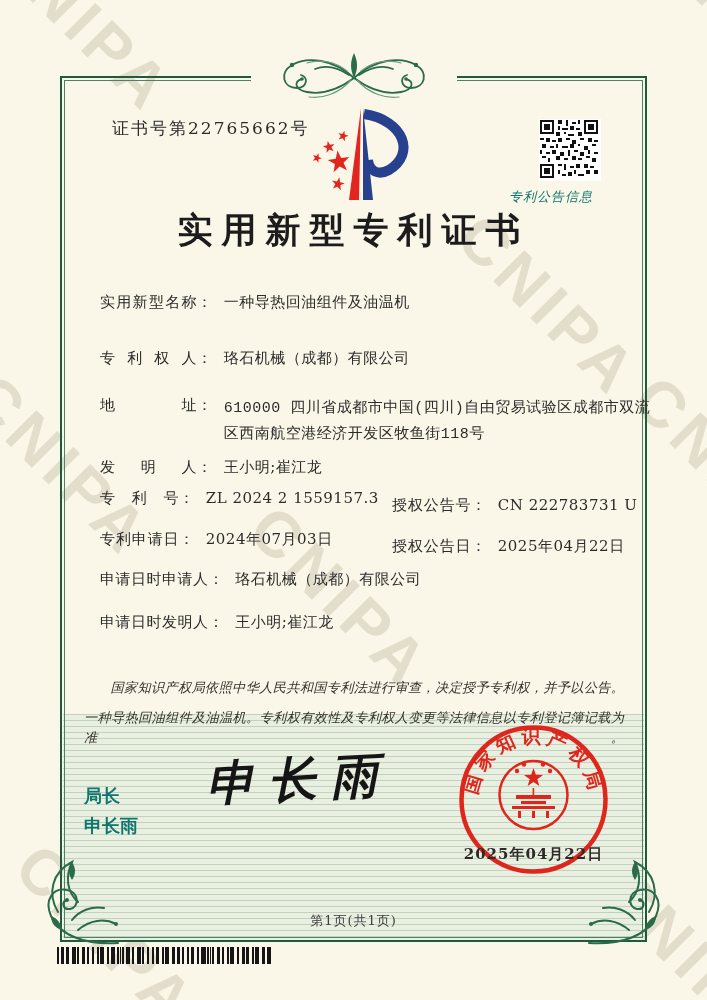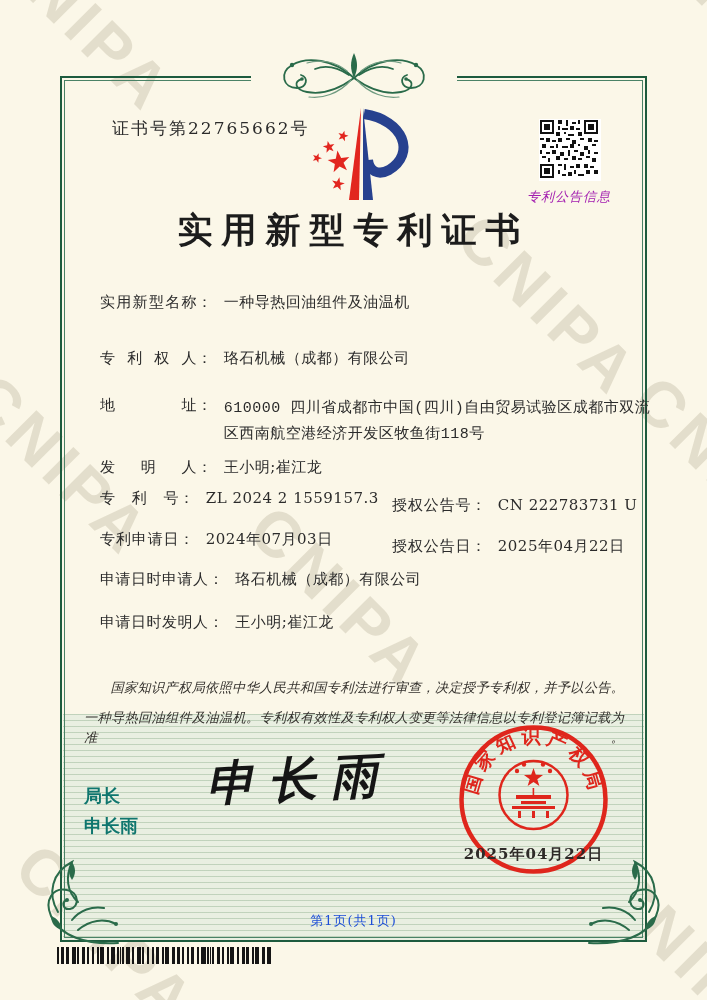--- a/index.html
+++ b/index.html
@@ -27,22 +27,22 @@
     border:2px solid #1d5b3e;box-sizing:border-box;
   }
   .frame-inner{position:absolute;inset:2px;border:1px solid #4a8266;}
   .orn-top{position:absolute;left:239px;top:47px;z-index:4;}
   .orn-bl{position:absolute;left:28px;top:850px;z-index:6;}
   .orn-br{position:absolute;left:579px;top:850px;z-index:6;transform:scaleX(-1);}
   
   .certno{position:absolute;left:112px;top:117px;z-index:5;font-size:17px;letter-spacing:2px;}
   .logo{position:absolute;left:286px;top:100px;z-index:5;}
   .qrbox{position:absolute;left:539px;top:119px;width:60px;height:60px;background:#fff;z-index:5;padding:1px;}
-  .qrlabel{position:absolute;left:509px;top:188px;width:120px;z-index:5;text-align:center;
-           font-size:13px;font-style:italic;letter-spacing:1px;color:#a21caf;}
+  .qrlabel{position:absolute;left:509px;top:188px;width:120px;z-index:5;text-align:left;
+           font-size:13px;font-style:italic;letter-spacing:1px;color:#0f766e;}
   .title{position:absolute;left:0;top:207px;width:707px;z-index:5;text-align:center;
          font-size:35px;font-weight:700;letter-spacing:9px;color:#1c1c1c;}
   
   .row{position:absolute;left:100px;z-index:5;font-size:15px;letter-spacing:.5px;white-space:nowrap;}
   .row2{position:absolute;left:392px;z-index:5;font-size:15px;letter-spacing:.5px;white-space:nowrap;margin-top:7px;}
   .flabel{display:inline-block;text-align:justify;text-align-last:justify;text-justify:inter-character;vertical-align:top;}
   .w6{width:97px;}
   .w5{width:79px;}
   .colon{display:inline-block;vertical-align:top;}
   .fvalue{display:inline-block;vertical-align:top;margin-left:6px;letter-spacing:.5px;}
@@ -52,21 +52,21 @@
         color:#33302c;font-style:italic;text-align:justify;text-align-last:justify;}
   .stmt.indent{text-indent:2em;}
   
   .director{position:absolute;left:84px;z-index:5;font-family:"Liberation Sans","DejaVu Sans",sans-serif;
             font-size:18px;font-weight:700;color:#0f766e;}
   .signature{position:absolute;left:206px;top:748px;z-index:5;font-size:48px;font-weight:600;
              font-style:italic;letter-spacing:14px;color:#151515;transform:rotate(-3deg);}
   .seal{position:absolute;left:456px;top:722px;z-index:6;}
   
   .footer{position:absolute;left:0;top:912px;width:707px;z-index:5;text-align:center;
-          font-size:13px;letter-spacing:1px;color:#1d4ed8;}
+          font-size:13px;letter-spacing:1px;color:#404040;}
   .barcode{position:absolute;left:57px;top:947px;width:214px;height:17px;z-index:4;
     background-image:
       repeating-linear-gradient(90deg,#151515 0 2px,rgba(0,0,0,0) 2px 5px),
       repeating-linear-gradient(90deg,#151515 0 1px,rgba(0,0,0,0) 1px 9px),
       repeating-linear-gradient(90deg,rgba(0,0,0,0) 0 4px,#151515 4px 6px,rgba(0,0,0,0) 6px 13px);
   }
 </style>
 </head>
 <body>
 

